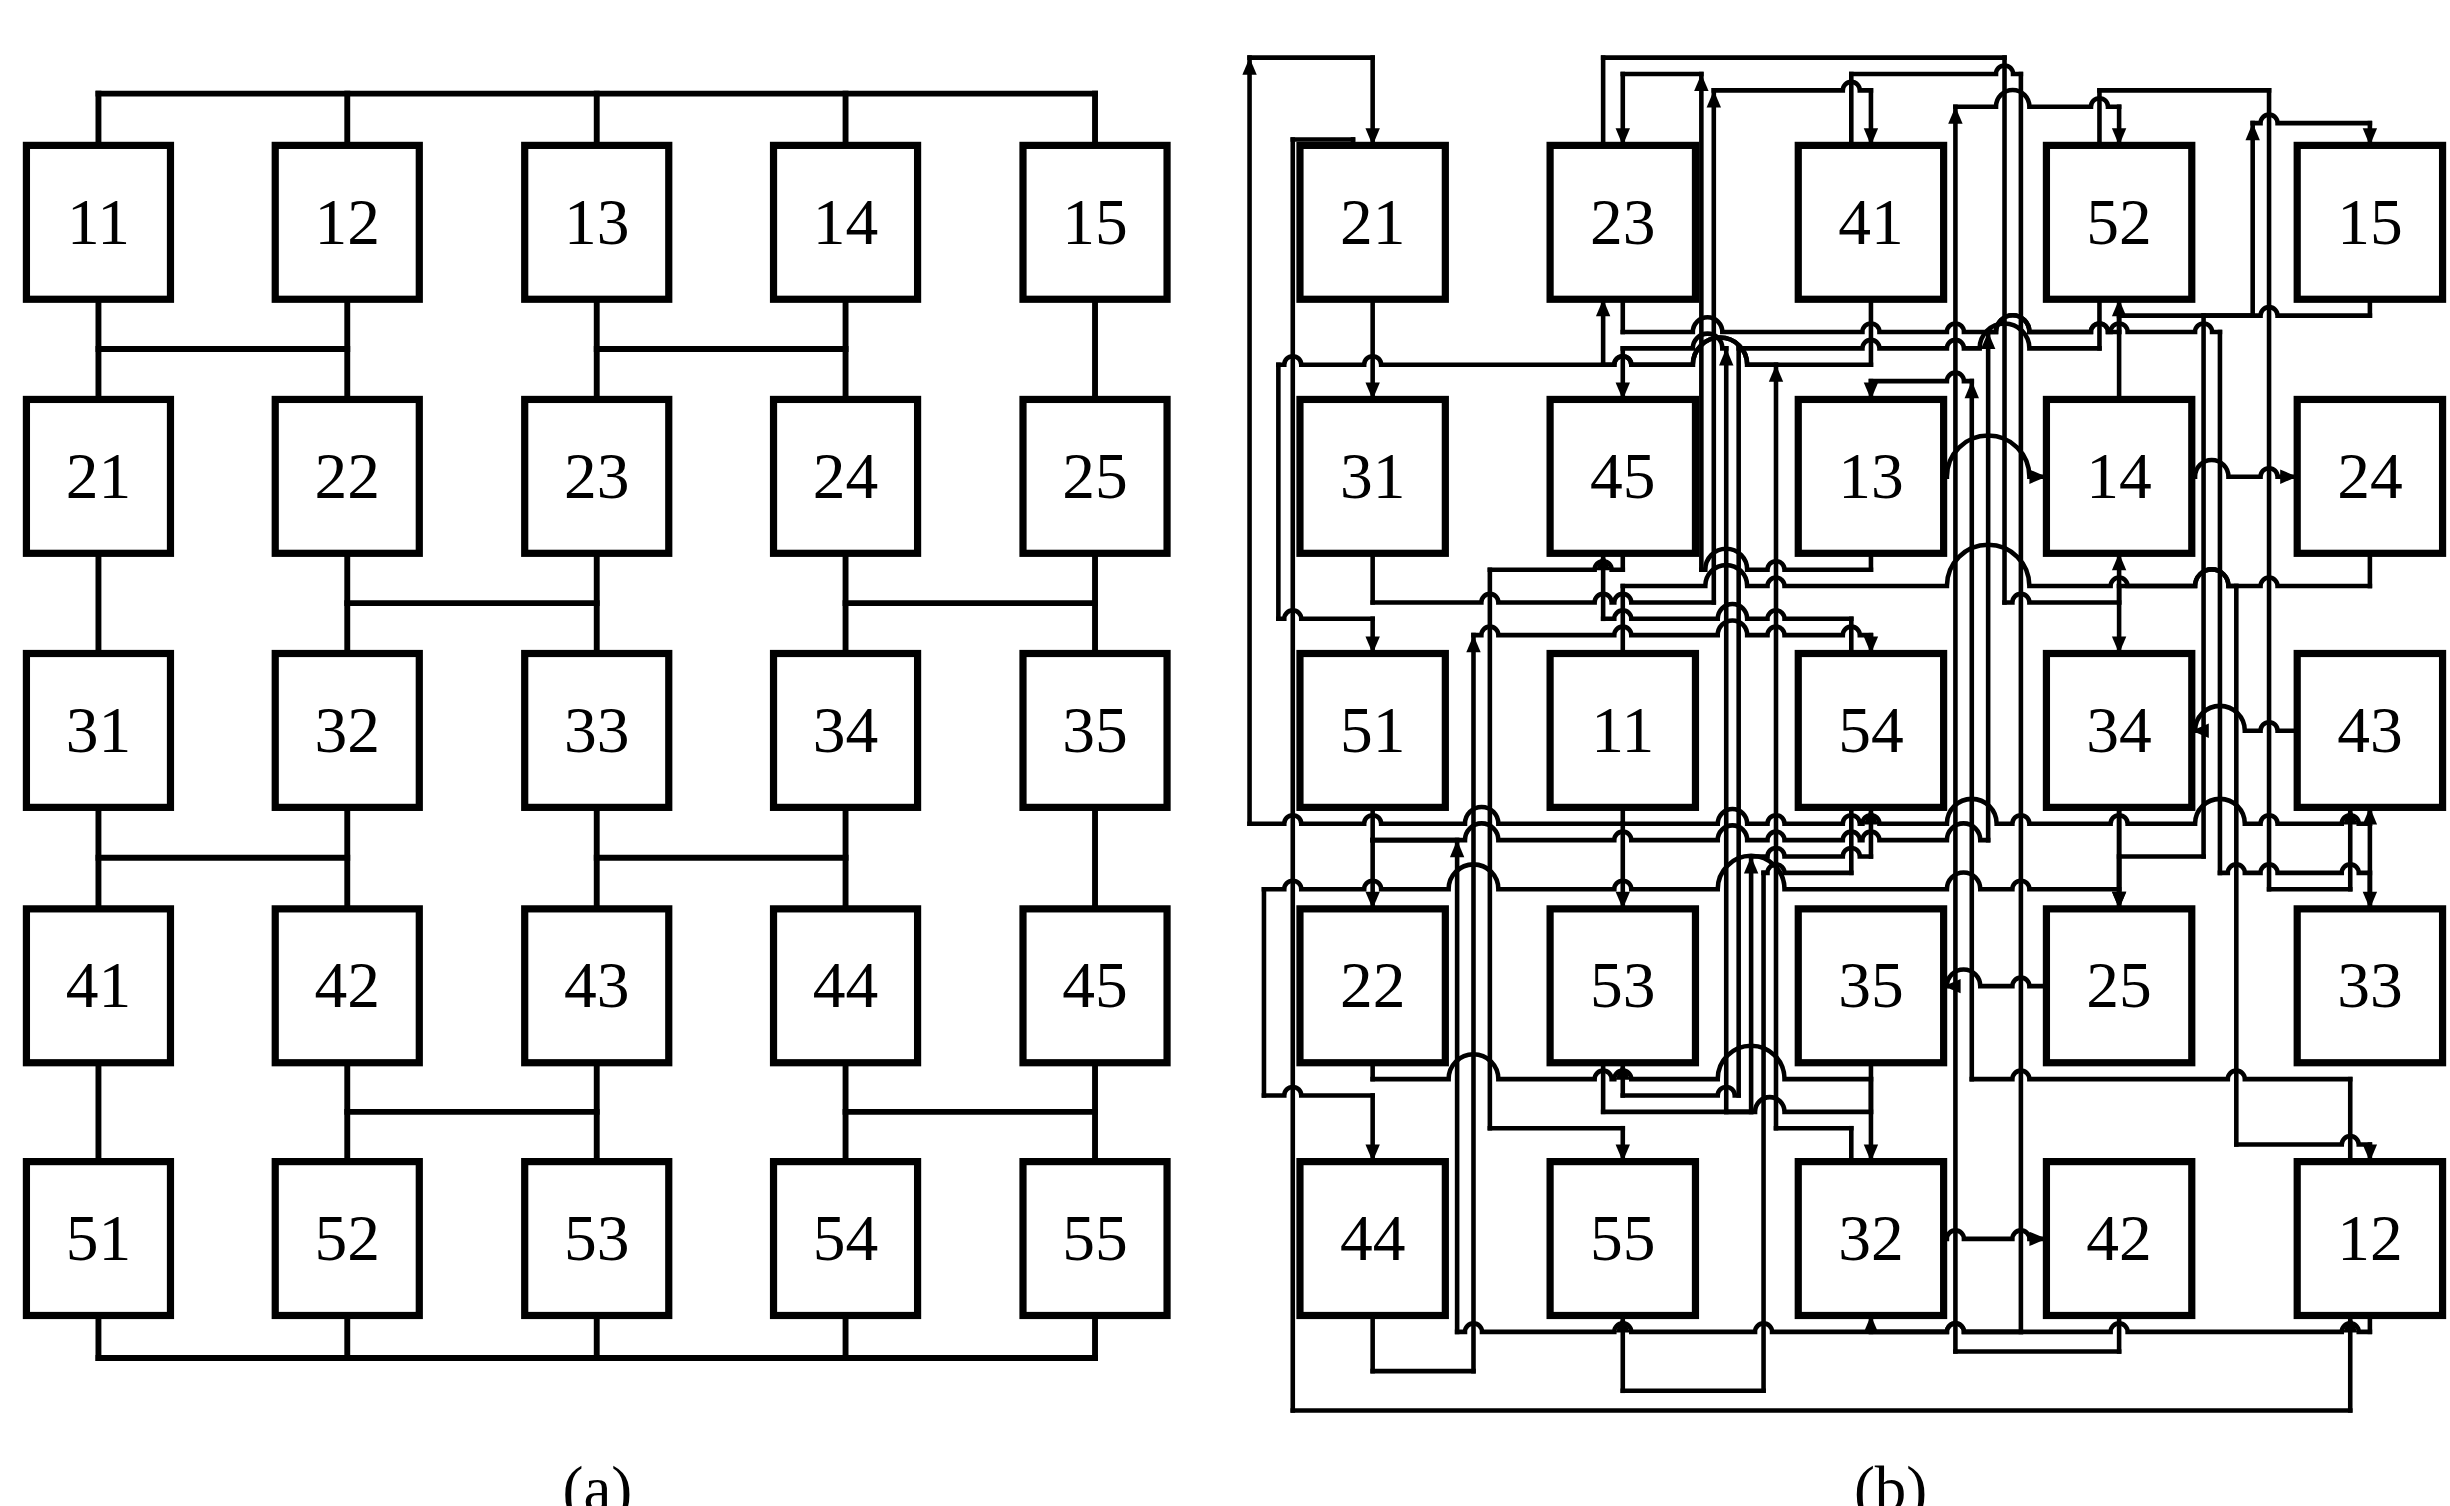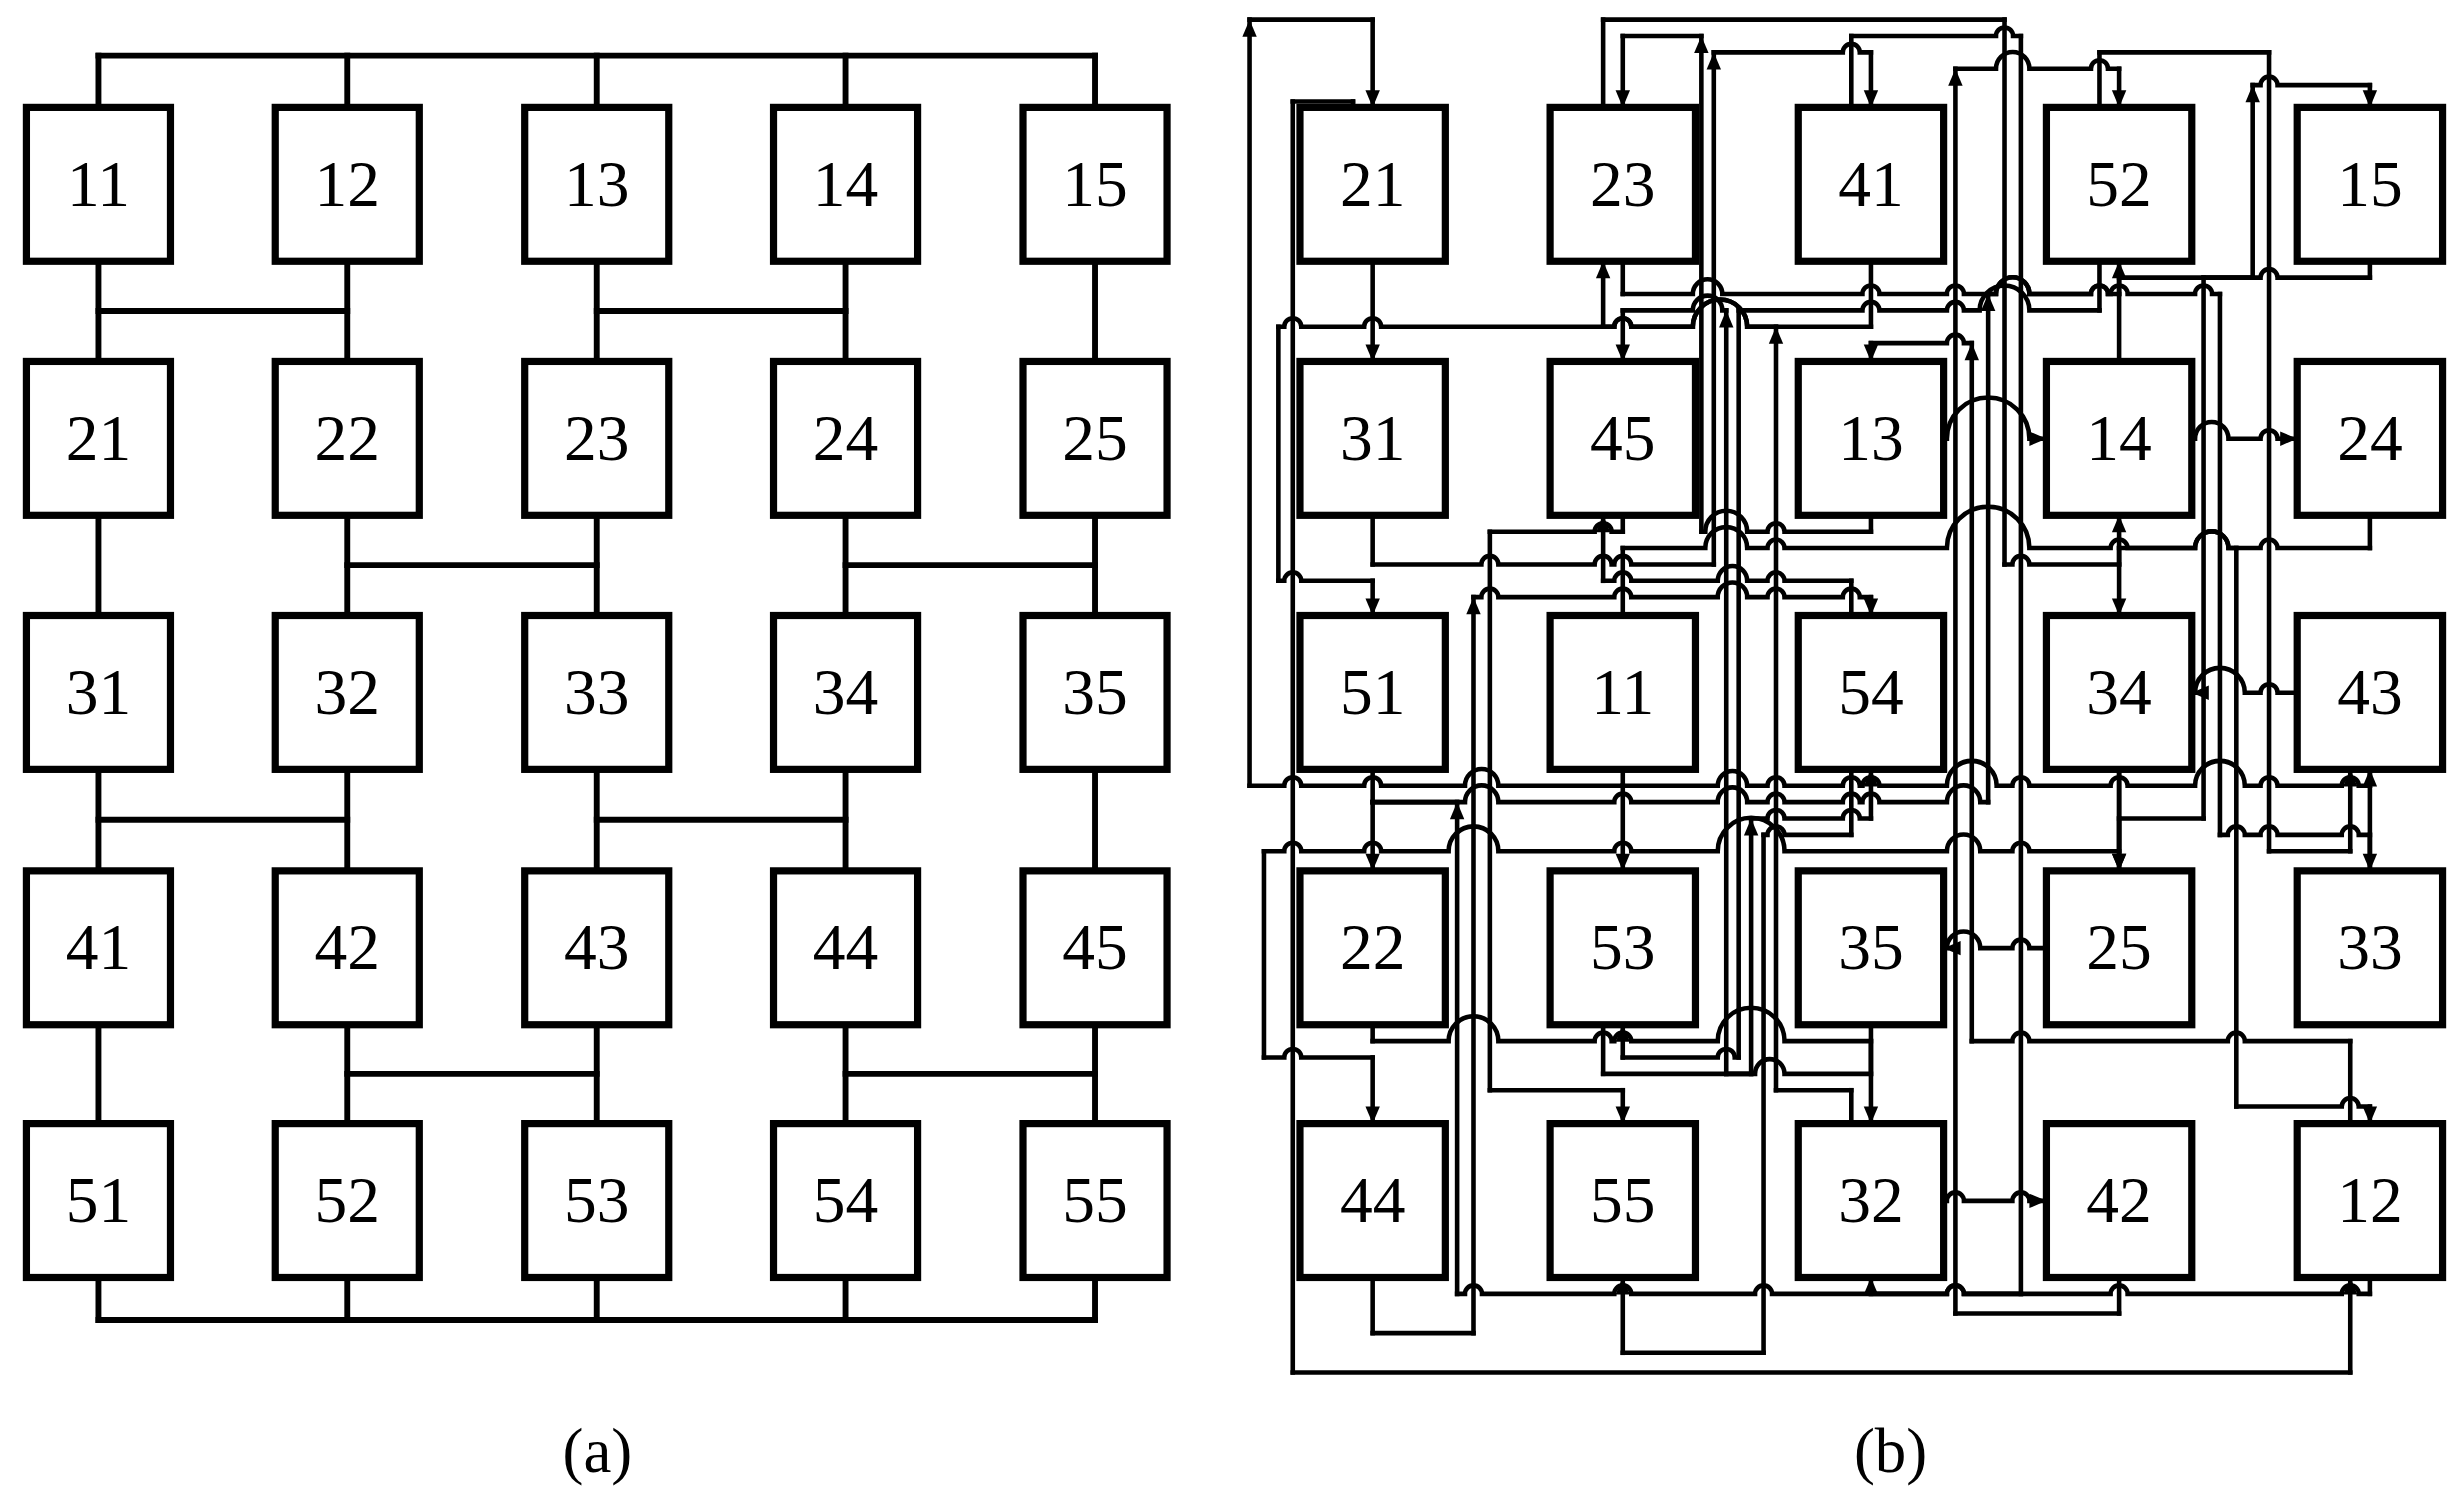--- a/index.html
+++ b/index.html
@@ -1,17 +1,17 @@
 <!DOCTYPE html>
 <html style="font-size:10.5px"><head>
 <meta charset="utf-8">
 <style>
   html,body{margin:0;padding:0;background:#ffffff;}
   body{width:2450px;height:1506px;position:relative;font-family:"Liberation Serif",serif;}
-  #figwrap{position:absolute;inset:0;}
+  #figwrap{position:absolute;inset:0;margin-top:38px;}
   svg{position:absolute;left:0;top:0;width:2450px;height:1506px;display:block;}
   .cap{font-family:"Liberation Serif",serif;font-size:96px;fill:#000;}
 </style>
 </head>
 <body>
 
 <div id="figwrap">
   <svg id="fig" viewBox="0 0 3741 2300">
     <g id="layer-a">
         <g>

